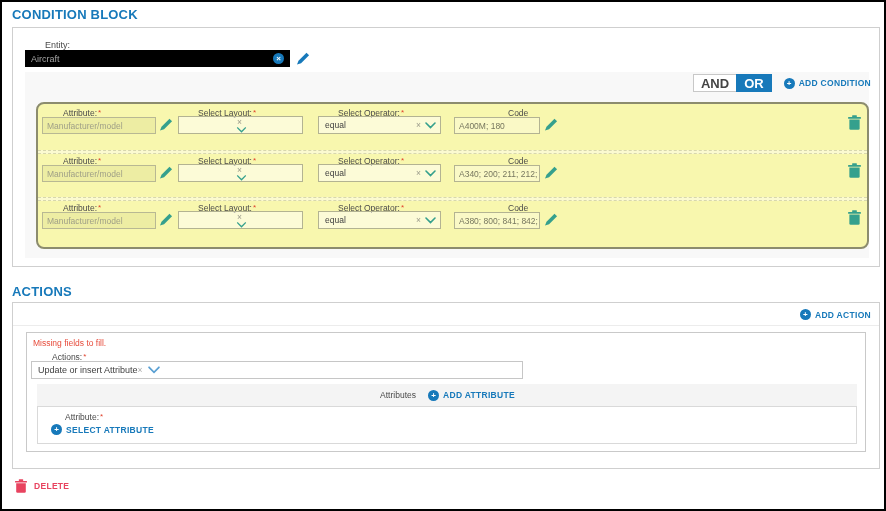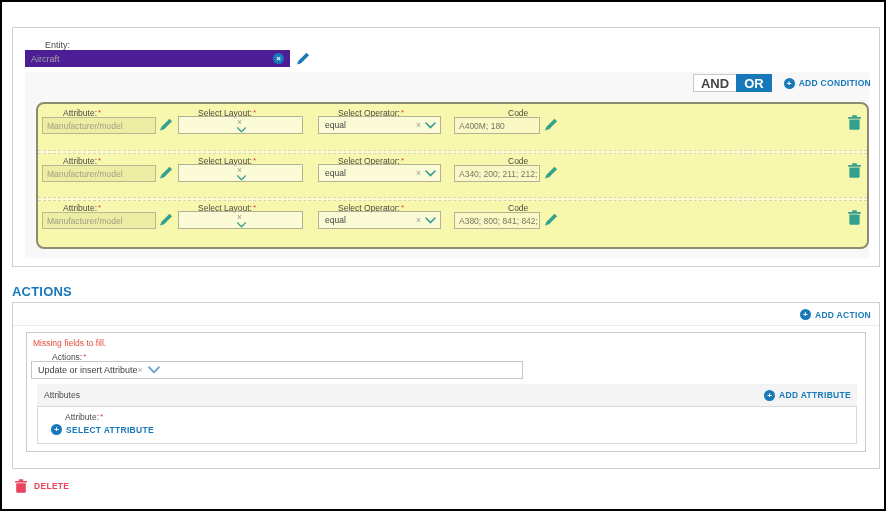--- a/index.html
+++ b/index.html
@@ -12,21 +12,21 @@
   .sec-title { position:absolute; left:10px; font-size:13px; font-weight:bold;
     color:#1779ba; letter-spacing:.2px; }
   .container { position:absolute; left:10px; width:868px; border:1px solid #cfcfcf; background:#fff; }
   .lbl { font-size:8.5px; color:#4a4a4a; white-space:nowrap;padding-left:20px; }
   .req { color:#e0432e; font-size:8px; margin-left:1px; position:relative; top:-1px; }
 
   
   #cb-container { top:25px; height:240px; }
   .entity-label { position:absolute; left:12px; top:12px; font-size:9px; }
   .entity-input { position:absolute; left:12px; top:22px; width:265px; height:17px;
-    background:#4c1d95; display:flex; align-items:center; padding:0 6px; }
+    background:#000000; display:flex; align-items:center; padding:0 6px; }
   .entity-input .val { font-size:9px; color:#a3a3a3; flex:1; }
   .circle-icon { width:11px; height:11px; border-radius:50%; background:#1779ba; color:#fff;
     font-size:8px; line-height:11px; text-align:center; font-weight:bold; display:inline-block; flex:none; cursor:pointer; }
   .pencil { position:absolute; display:inline-block; cursor:pointer; }
   .pencil svg { display:block; }
   #entity-pencil { left:284px; top:24px; }
   .cond-panel { position:absolute; left:12px; top:44px; width:844px; height:186px; background:#f8f8f8; }
   .cond-label { position:absolute; left:26px; top:84px; font-size:9px; color:#4a4a4a; }
   .toggle-row { position:absolute; right:8px; top:46px; height:18px; display:flex; align-items:center; }
   .and-btn,.or-btn { height:18px; font-size:13px; font-weight:bold; border:1px solid #c8c8c8;
@@ -61,21 +61,21 @@
   #actions-title { top:282px; }
   #actions-container { top:300px; height:167px; }
   .actions-header { position:absolute; left:0; top:0; right:0; height:23px; border-bottom:1px solid #ececec; }
   .add-action { position:absolute; right:8px; top:6px; }
   .actions-box { position:absolute; left:13px; top:29px; width:840px; height:120px; border:1px solid #c9c9c9; background:#fff; }
   .missing { position:absolute; left:6px; top:5px; font-size:8.5px; color:#e74c3c; }
   .actions-label { position:absolute; left:5px; top:19px; }
   .actions-select { left:4px; top:28px; width:492px; height:18px; background:#fff; border:1px solid #c6c6c6; padding:0 5px 0 6px; font-size:9px; color:#3f3f3f; cursor:pointer; }
   .actions-select .clear { color:#aaa; font-size:8.5px; margin-right:5px; }
   .attr-band { position:absolute; left:10px; top:51px; width:820px; height:22px; background:#f4f4f4;
-    display:flex; align-items:center; justify-content:space-between; padding:0 6px 0 7px; }
+    display:flex; align-items:center; justify-content:center; padding:0 6px 0 7px; }
   .attr-band .band-lbl { font-size:8.5px; color:#4a4a4a; }
   .attr-box { position:absolute; left:10px; top:73px; width:820px; height:38px; border:1px solid #d9d9d9; background:#fff; }
   .attr-box .lbl { position:absolute; left:7px; top:5px; }
   .select-attr { position:absolute; left:13px; top:17px; }
 
   .delete-row { position:absolute; left:13px; top:477px; display:flex; align-items:center; gap:7px;
     background:none; border:none; cursor:pointer; padding:0; }
   .delete-row .txt { font-size:8.5px; font-weight:bold; color:#e8435f; letter-spacing:.3px; font-family:inherit;text-align:right; }
 </style>
 </head>
@@ -89,20 +89,21 @@
     <g id="i-trash">
       <path d="M1.2 4.2 h9.6 v8.3 a1.2 1.2 0 0 1 -1.2 1.2 h-7.2 a1.2 1.2 0 0 1 -1.2 -1.2 Z"></path>
       <rect x="0" y="1.9" width="12" height="1.7" rx="0.5"></rect>
       <rect x="3.8" y="0.3" width="4.4" height="1.7" rx="0.5"></rect>
     </g>
   </defs>
 </svg>
 
 <div class="page">
 
+  <div class="sec-title" style="top:5px">CONDITION BLOCK</div>
 
   <div class="container" id="cb-container">
 
     <div class="entity-label lbl">Entity:</div>
     <div class="entity-input">
       <span class="val">Aircraft</span>
       <span class="circle-icon"><span>×</span></span>
     </div>
     <span class="pencil" id="entity-pencil">
       <svg width="13" height="13" viewBox="0 0 14 14" fill="#1779ba">

